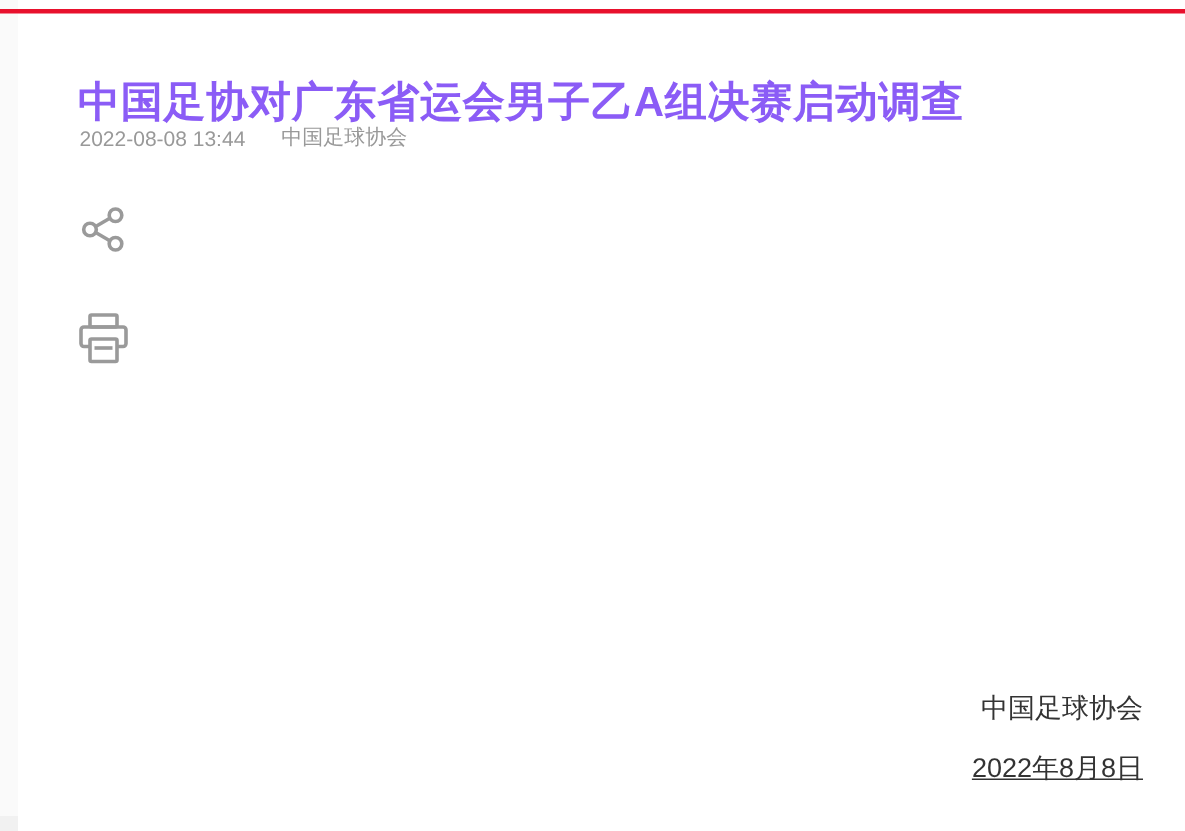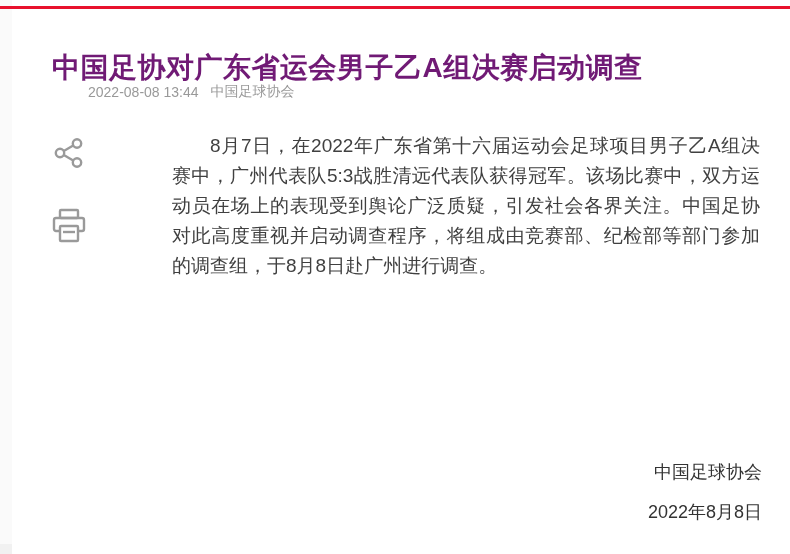--- a/index.html
+++ b/index.html
@@ -28,33 +28,32 @@
     top: 6px; left: 0;
     width: 790px; height: 3px;
     background: #e8112d;
   }
   .article-title {
     position: absolute;
     left: 52px; top: 30px;
     width: 700px;
     font-size: 28px;
     font-weight: bold;
-    color: #701a75;
+    color: #8b5cf6;
     letter-spacing: 0.5px;
     white-space: nowrap;
   }
   .meta-row {
     position: absolute;
     left: 53px; top: 83px;
     display: flex;
     align-items: center;
-    gap: 12px;
+    gap: 24px;
     font-size: 14px;
     color: #999999;
-    margin-left: 35px;
   }
   .tool-col {
     position: absolute;
     left: 52px; top: 136px;
     display: flex;
     flex-direction: column;
     gap: 36px;
   }
   .tool-btn {
     width: 34px; height: 36px;
@@ -83,20 +82,21 @@
     font-size: 18px;
     color: #333333;
     text-align: right;
   }
   .sign-date {
     position: absolute;
     right: 28px; top: 500px;
     font-size: 18px;
     color: #333333;
     text-align: right;
+    text-decoration: underline;
   }
 </style>
 </head>
 <body>
 
 <div class="left-gutter"></div>
 <div class="bottom-edge"></div>
 <div class="top-accent"></div>
 
 <h1 class="article-title">中国足协对广东省运会男子乙A组决赛启动调查</h1>
@@ -124,17 +124,16 @@
         <rect x="8" y="2" width="18" height="8" rx="1"></rect>
         <rect x="2" y="10" width="30" height="13" rx="2"></rect>
         <rect x="8" y="18" width="18" height="15" rx="1" fill="#ffffff"></rect>
         <line x1="11" y1="24" x2="23" y2="24"></line>
       </svg>
     </span>
   </button>
 </div>
 
 <div class="article-body">
-  <p>8月7日，在2022年广东省第十六届运动会足球项目男子乙A组决赛中，广州代表队5:3战胜清远代表队获得冠军。该场比赛中，双方运动员在场上的表现受到舆论广泛质疑，引发社会各界关注。中国足协对此高度重视并启动调查程序，将组成由竞赛部、纪检部等部门参加的调查组，于8月8日赴广州进行调查。</p>
 </div>
 
 <div class="signature">中国足球协会</div>
 <div class="sign-date">2022年8月8日</div>
 
 </body></html>

